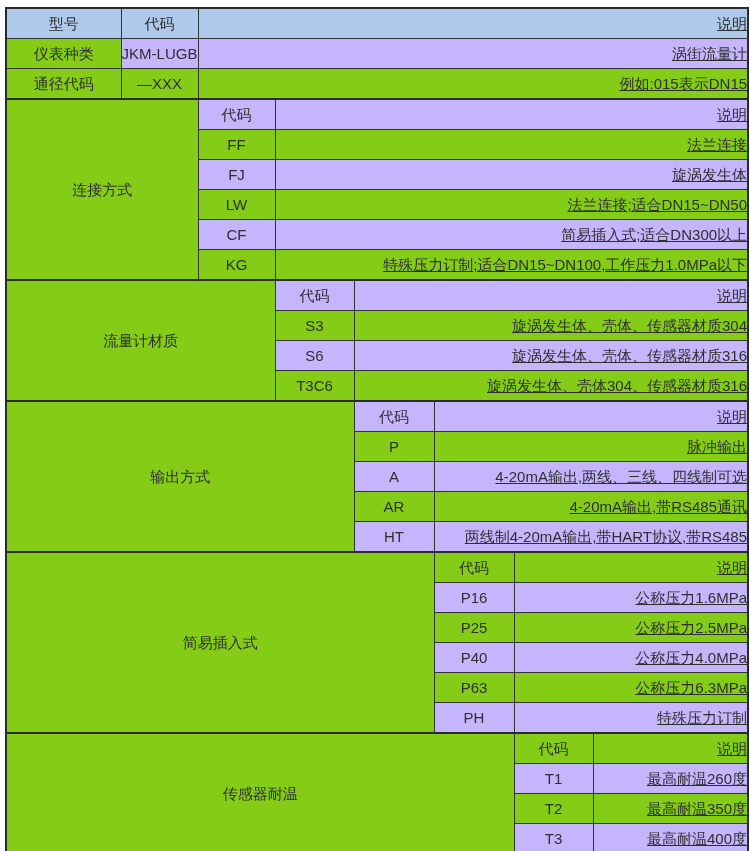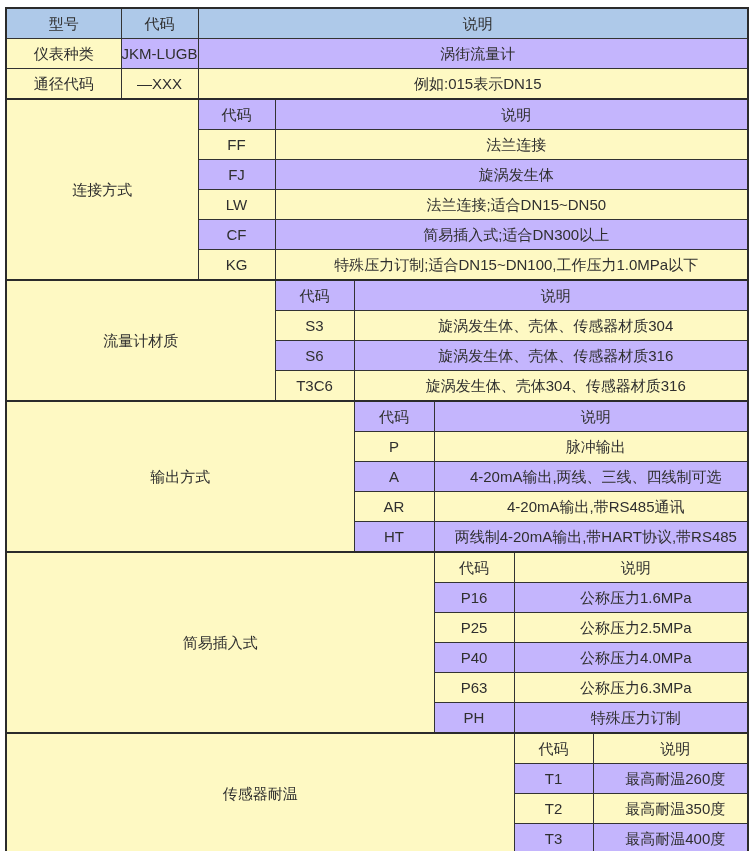--- a/index.html
+++ b/index.html
@@ -31,23 +31,23 @@
     line-height: 1.15;
     overflow: hidden;
     white-space: nowrap;
   }
   
   table.spec { border: 2px solid #2b2b2b; }
   table.spec tr.sec > td { border-top: 2px solid #2b2b2b; }
 
   .hd    { background: #aec9e9; }
   .alt   { background: #c4b5fd; }
-  .white { background: #fef9c3; }
+  .white { background: #84cc16; }
   .ctr   { text-align: center; vertical-align: middle; margin-top: 48px; }
-  .lft   { text-align: center; vertical-align: middle; padding-left: 10px !important; }
+  .lft   { text-align: right; vertical-align: middle; padding-left: 10px !important; text-decoration: underline; }
 </style>
 </head>
 <body>
 
 <div class="wrap">
 <table class="spec">
   <colgroup>
     <col style="width:115px">
         <col style="width:77px">
         <col style="width:77px">

